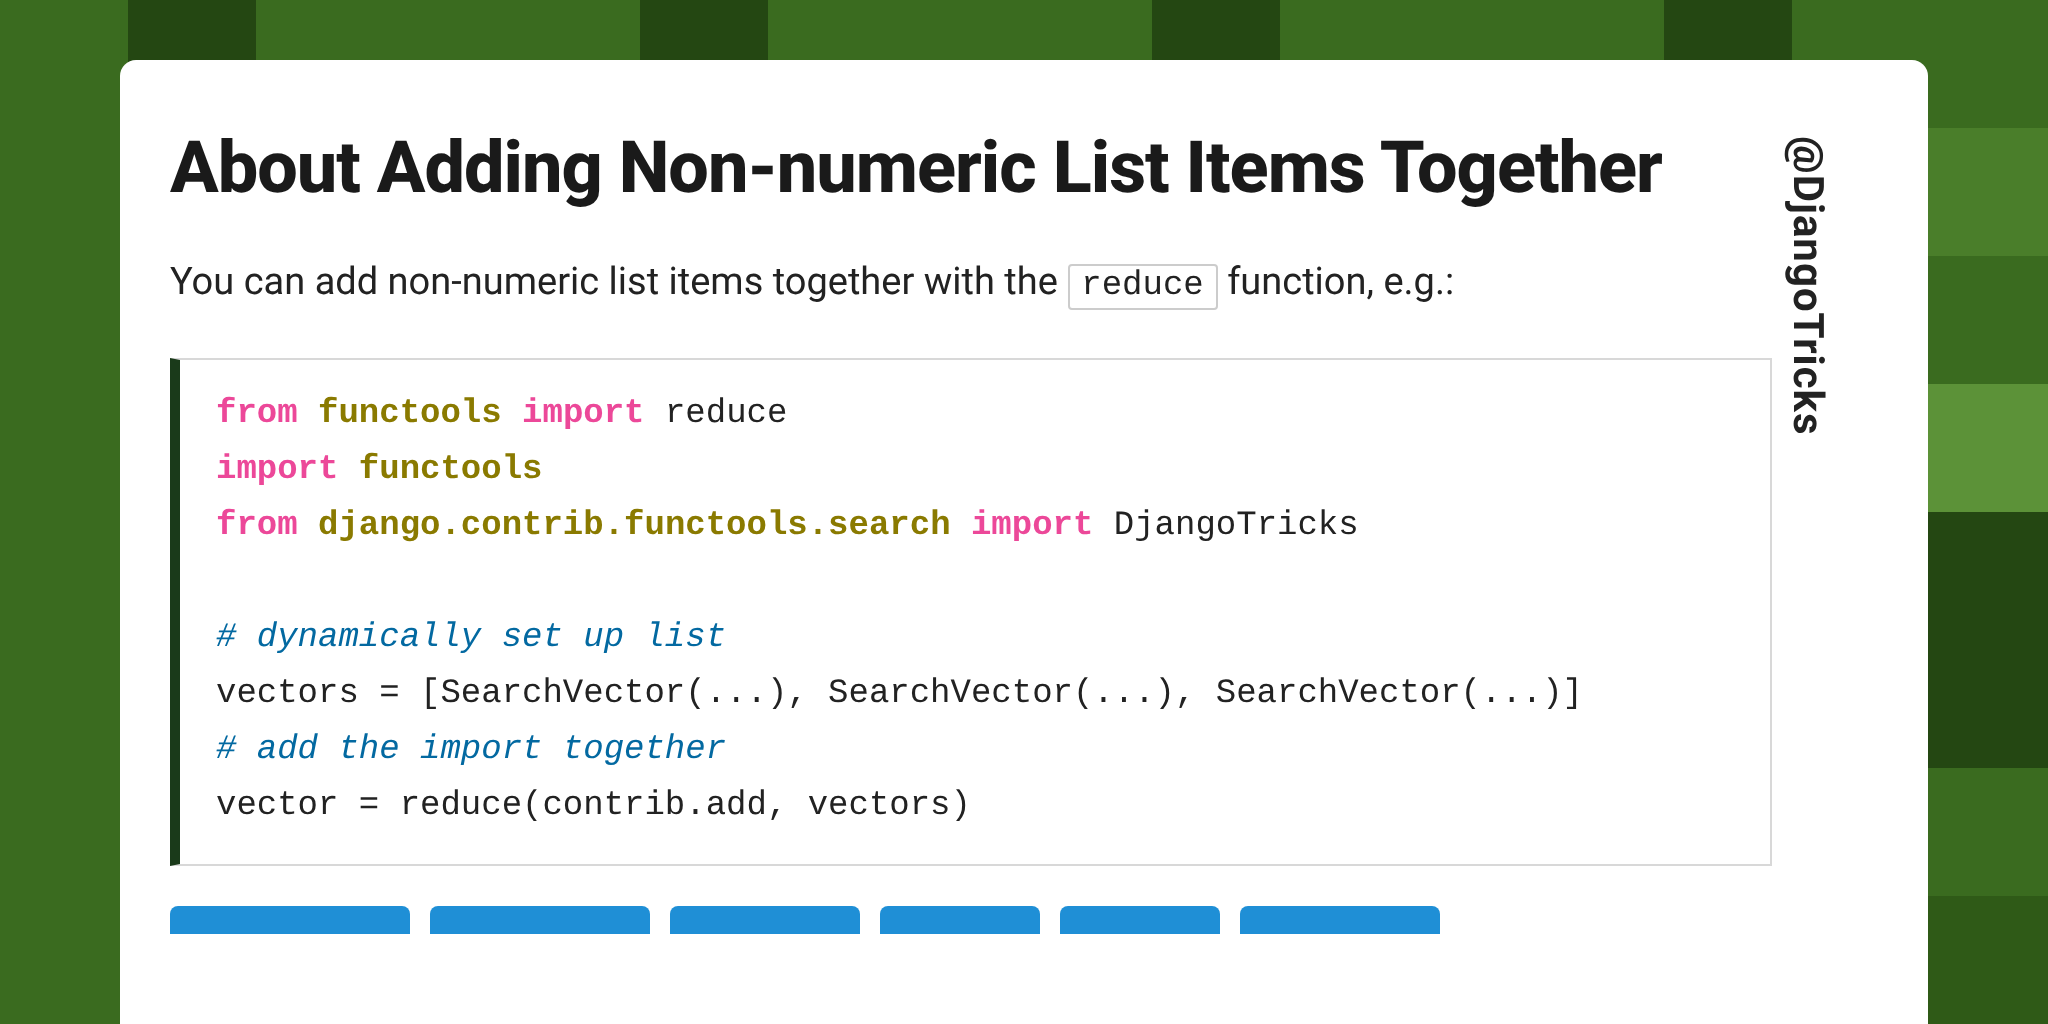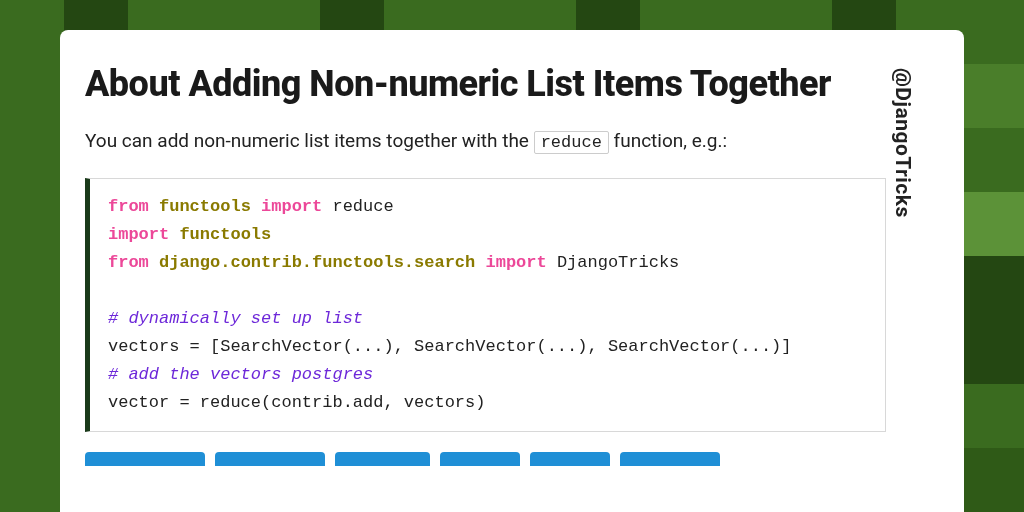--- a/index.html
+++ b/index.html
@@ -77,21 +77,21 @@
     font-family: Consolas, Monaco, "Courier New", monospace;
     font-size: 17px;
     line-height: 1.65;
     color: #222;
     white-space: pre;
     overflow: hidden;
     margin-bottom: 20px;
   }
   .kw { color: #ec4899; font-weight: 700; }
   .mod { color: #8a7a00; font-weight: 700; margin-top: 16px; }
-  .cm { color: #6d28d9; font-style: italic; }
+  .cm { color: #0369a1; font-style: italic; }
   .tags { display: flex; gap: 10px; }
   .tag {
     background: #1f8fd6;
     height: 14px;
     border-radius: 4px 4px 0 0;
   }
   .tag:nth-child(1){ width:120px; }
   .tag:nth-child(2){ width:110px; }
   .tag:nth-child(3){ width:95px; }
   .tag:nth-child(4){ width:80px; }
@@ -237,21 +237,21 @@
     <h1>About Adding Non-numeric List Items Together</h1>
     <p class="intro">
       <span>You can add non-numeric list items together with the </span><code>reduce</code><span> function, e.g.:</span>
     </p>
     <div class="codeblock"><span class="kw">from</span> <span class="mod">functools</span> <span class="kw">import</span><span> reduce</span>
 <span class="kw">import</span> <span class="mod">functools</span>
 <span class="kw">from</span> <span class="mod">django.contrib.functools.search</span> <span class="kw">import</span><span> DjangoTricks</span>
 
 <span class="cm"># dynamically set up list</span>
 <span>vectors = [SearchVector(...), SearchVector(...), SearchVector(...)]</span>
-<span class="cm"># add the vectors postgres</span>
+<span class="cm"># add the import together</span>
 <span>vector = reduce(contrib.add, vectors)</span></div>
     <div class="tags">
       <div class="tag"></div>
       <div class="tag"></div>
       <div class="tag"></div>
       <div class="tag"></div>
       <div class="tag"></div>
       <div class="tag"></div>
     </div>
   </div>

